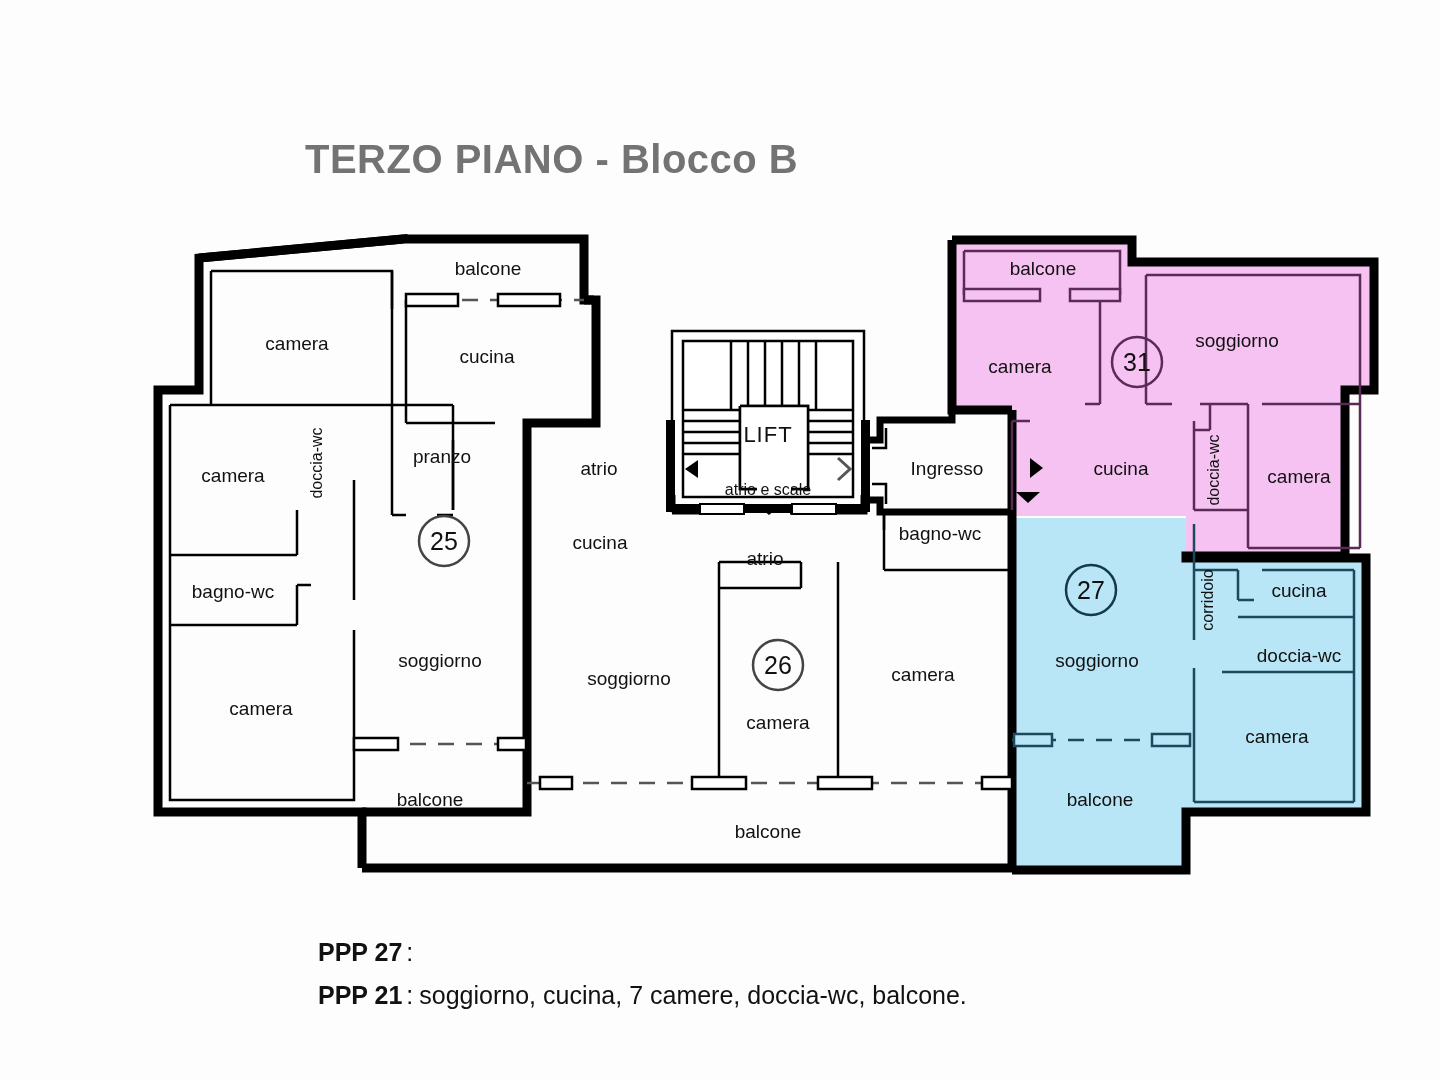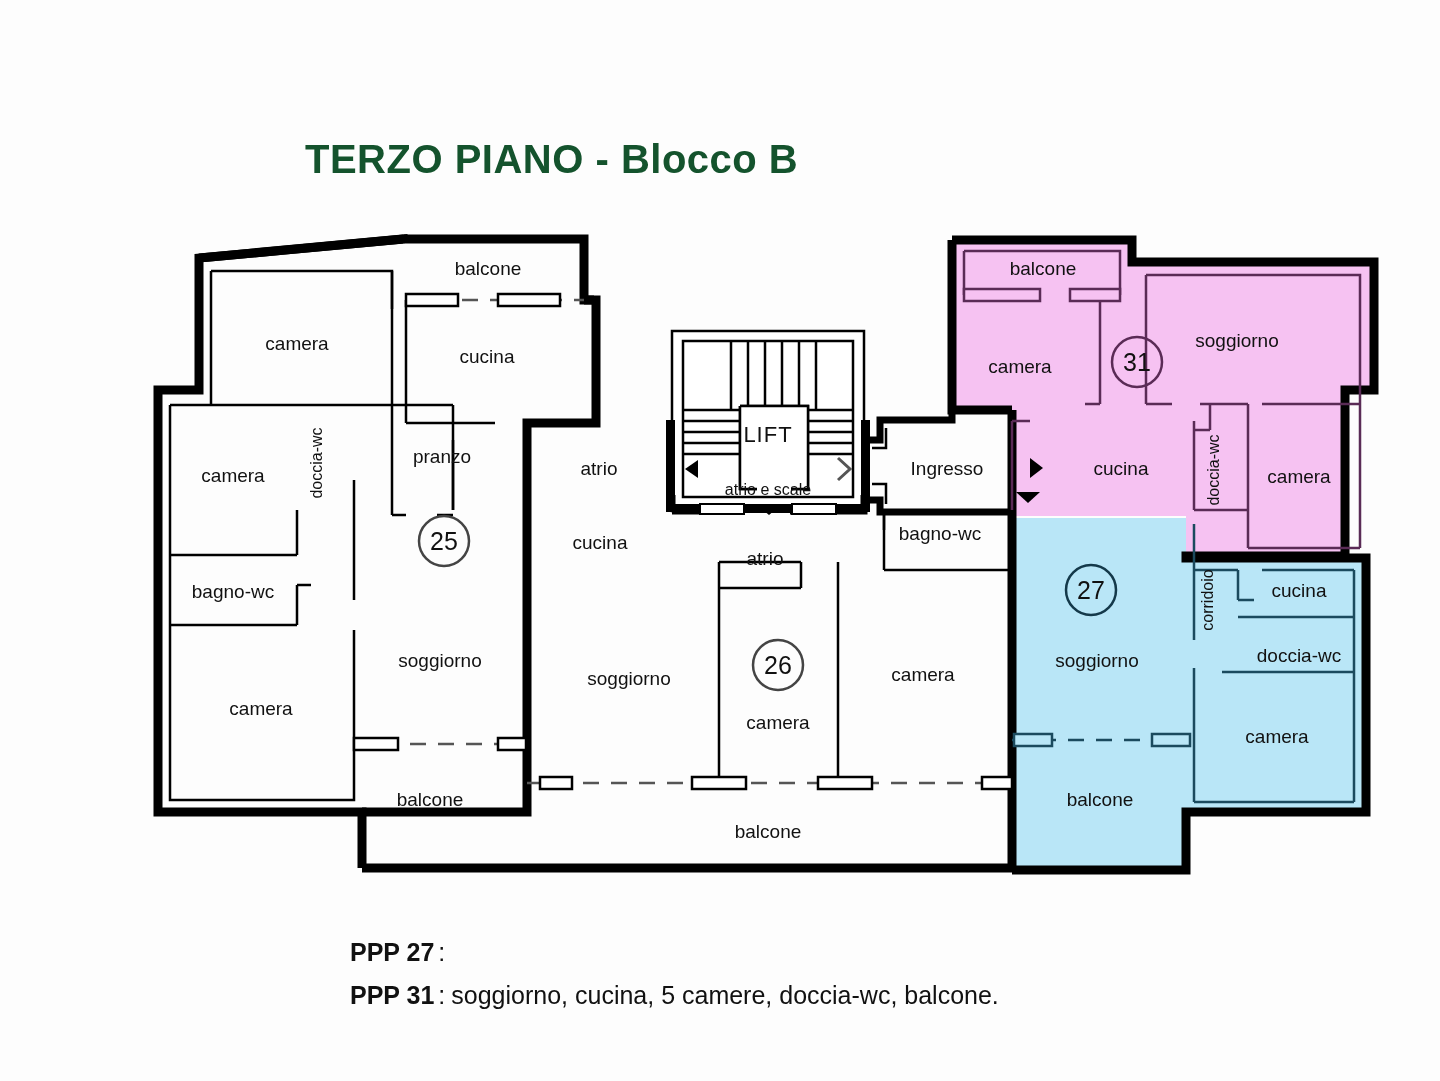--- a/index.html
+++ b/index.html
@@ -14,34 +14,33 @@
     position: relative;
     overflow: hidden;
   }
   #plan-title {
     position: absolute;
     left: 305px;
     top: 137px;
     font-size: 40px;
     font-weight: bold;
     letter-spacing: 0.5px;
-    color: #14532d;
+    color: #737373;
     white-space: nowrap;
   }
   #floorplan-svg {
     position: absolute;
     left: 0;
     top: 0;
   }
   #legend {
     position: absolute;
     left: 318px;
     top: 938px;
     width: 1000px;
-    margin-left: 32px;
   }
   .legend-row {
     display: flex;
     align-items: baseline;
     margin-bottom: 14px;
     font-size: 25px;
     color: #111;
   }
   .legend-code {
     font-weight: bold;
@@ -301,17 +300,17 @@
   </g>
 
 </svg>
 
 <div id="legend">
   <div class="legend-row">
     <span class="legend-code">PPP  27</span>
     <span class="legend-colon">:</span>
   </div>
   <div class="legend-row">
-    <span class="legend-code">PPP  31</span>
+    <span class="legend-code">PPP  21</span>
     <span class="legend-colon">:</span>
-    <span class="legend-rooms">soggiorno, cucina, 5 camere, doccia-wc, balcone.</span>
+    <span class="legend-rooms">soggiorno, cucina, 7 camere, doccia-wc, balcone.</span>
   </div>
 </div>
 
 </body></html>

